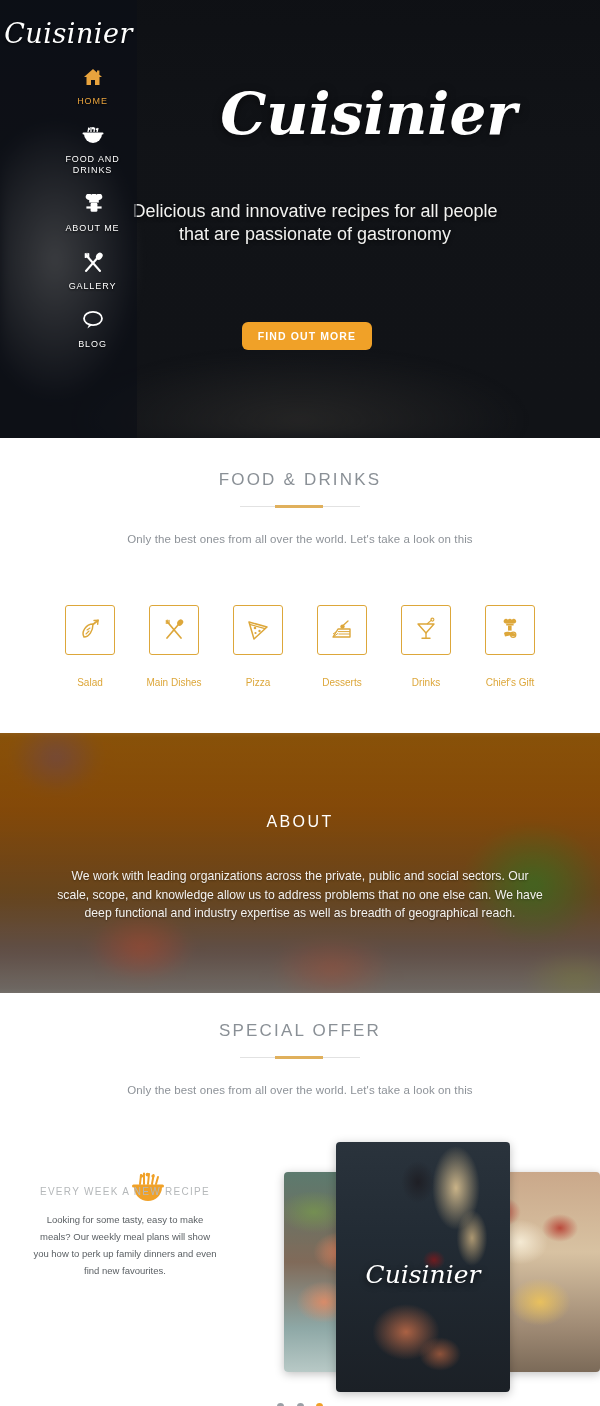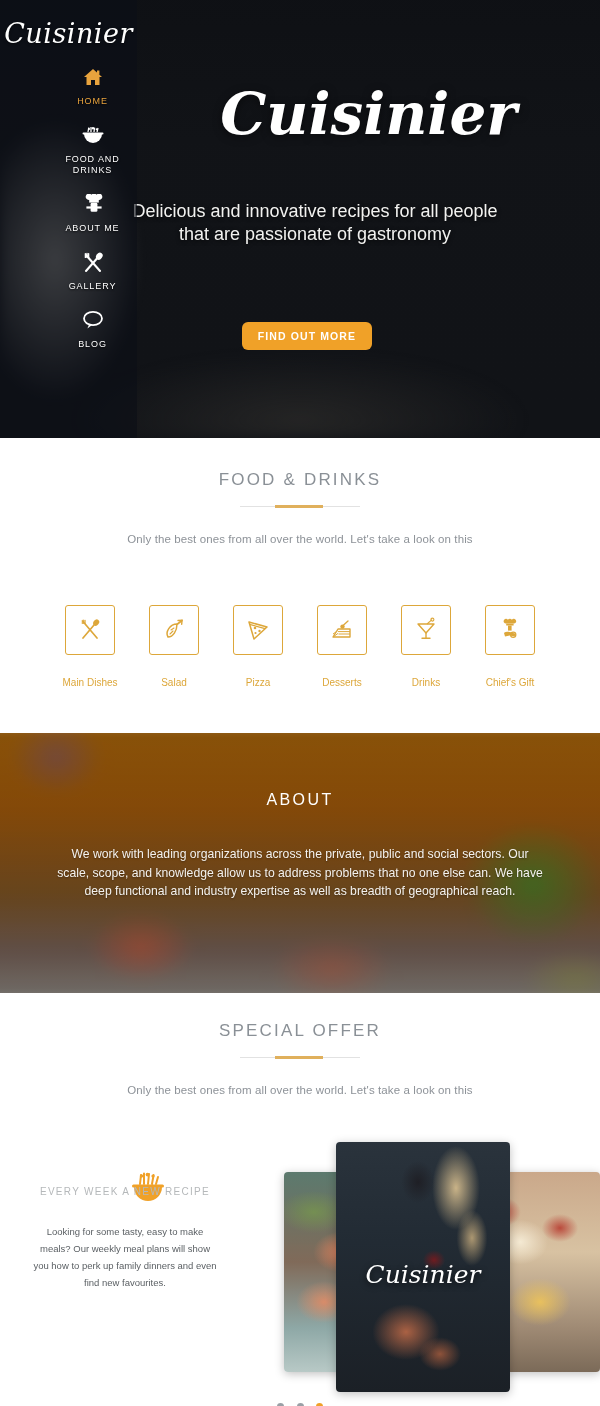--- a/index.html
+++ b/index.html
@@ -204,21 +204,21 @@
       radial-gradient(ellipse 80px 44px at 330px 230px, rgba(200,90,60,.45), rgba(200,90,60,0) 72%),
       radial-gradient(ellipse 70px 40px at 560px 240px, rgba(150,160,70,.45), rgba(150,160,70,0) 72%),
       linear-gradient(180deg, #8a5a12 0%, #8a4f0c 30%, #6b4a22 62%, #6a5a56 82%, #8a8a86 100%);
     filter:blur(5px) saturate(1.1);
     transform:scale(1.06);
   }
   .about-tint {
     position:absolute; inset:0;
     background:linear-gradient(180deg, rgba(120,62,6,.25), rgba(60,48,40,.30));
   }
-  .about-inner { position:relative; z-index:2; padding-top:58px; }
+  .about-inner { position:relative; z-index:2; padding-top:80px; }
   .about-title {
     text-align:center;
     color:#fff;
     font-size:16px;
     letter-spacing:2.4px;
     font-weight:normal;
   }
   .about-text {
     margin:36px auto 0;
     width:490px;
@@ -245,21 +245,21 @@
     width:44px; height:34px;
   }
   .promo-title {
     color:#b5b8ba;
     font-size:10px;
     letter-spacing:1.3px;
     position:relative;
     z-index:0;
   }
   .promo-text {
-    margin-top:26px;
+    margin-top:14px;
     color:#5a5f63;
     font-size:9.5px;
     line-height:17px;
     padding:0 18px;
   }
 
   .carousel { position:absolute; left:272px; top:12px; width:316px; height:260px; }
   .slide {
     position:absolute;
     border-radius:4px;
@@ -415,41 +415,41 @@
 <section class="food">
   <h2 class="sec-head">FOOD &amp; DRINKS</h2>
   <div class="sec-rule"></div>
   <p class="sec-sub">Only the best ones from all over the world. Let's take a look on this</p>
 
   <div class="cats">
 
     <div class="cat">
       <div class="cat-box">
         <svg width="26" height="26" viewBox="0 0 26 26">
+          <path d="M7 20 C4 15 9 7 16 7 C16 14 12 20 7 20 Z" fill="none" stroke="#dda73a" stroke-width="1.5"></path>
+          <path d="M16.5 7 L21 3.5" stroke="#dda73a" stroke-width="1.7" stroke-linecap="round"></path>
+          <path d="M17 3.5 L21 3.2 L20.7 7.2" fill="none" stroke="#dda73a" stroke-width="1.4" stroke-linecap="round"></path>
+          <path d="M9 17 L12 14 M10 13 L13 11" stroke="#dda73a" stroke-width="1.1" stroke-linecap="round"></path>
+        </svg>
+      </div>
+      <div class="cat-label">Salad</div>
+    </div>
+
+    <div class="cat">
+      <div class="cat-box">
+        <svg width="26" height="26" viewBox="0 0 26 26">
           <g stroke="#dda73a" stroke-width="1.7" stroke-linecap="round">
             <line x1="6" y1="4.5" x2="20" y2="21"></line>
             <line x1="20" y1="4.5" x2="6" y2="21"></line>
           </g>
           <ellipse cx="19.2" cy="5.6" rx="2.7" ry="3.4" fill="#dda73a" transform="rotate(40 19.2 5.6)"></ellipse>
           <path d="M5.3 3.2 L5.3 6.4 M6.7 3.1 L6.7 6.4 M8.1 3.2 L8.1 6.4" stroke="#dda73a" stroke-width="1.1" stroke-linecap="round"></path>
         </svg>
       </div>
       <div class="cat-label">Main Dishes</div>
-    </div>
-
-    <div class="cat">
-      <div class="cat-box">
-        <svg width="26" height="26" viewBox="0 0 26 26">
-          <path d="M7 20 C4 15 9 7 16 7 C16 14 12 20 7 20 Z" fill="none" stroke="#dda73a" stroke-width="1.5"></path>
-          <path d="M16.5 7 L21 3.5" stroke="#dda73a" stroke-width="1.7" stroke-linecap="round"></path>
-          <path d="M17 3.5 L21 3.2 L20.7 7.2" fill="none" stroke="#dda73a" stroke-width="1.4" stroke-linecap="round"></path>
-          <path d="M9 17 L12 14 M10 13 L13 11" stroke="#dda73a" stroke-width="1.1" stroke-linecap="round"></path>
-        </svg>
-      </div>
-      <div class="cat-label">Salad</div>
     </div>
 
     <div class="cat">
       <div class="cat-box">
         <svg width="26" height="26" viewBox="0 0 26 26">
           <path d="M4 5 L22 10 L9 22 Z" fill="none" stroke="#dda73a" stroke-width="1.5" stroke-linejoin="round"></path>
           <path d="M4.6 7.4 L20 11.6" stroke="#dda73a" stroke-width="1.1"></path>
           <circle cx="10" cy="11" r="1.3" fill="#dda73a"></circle>
           <circle cx="14.5" cy="14" r="1.2" fill="#dda73a"></circle>
           <circle cx="10.5" cy="16" r="1.1" fill="#dda73a"></circle>

